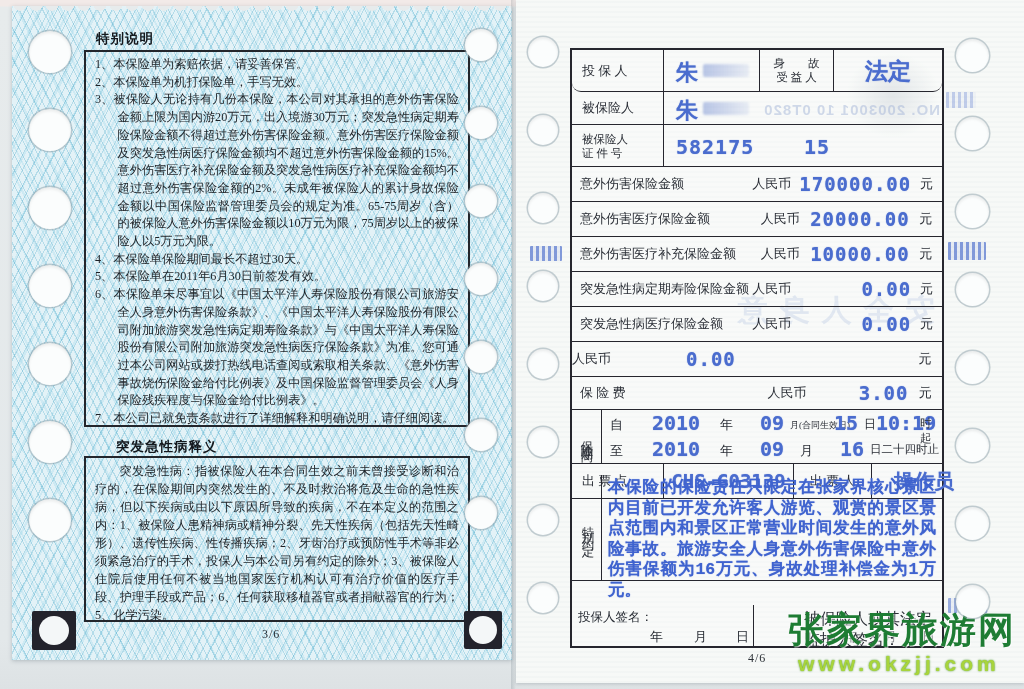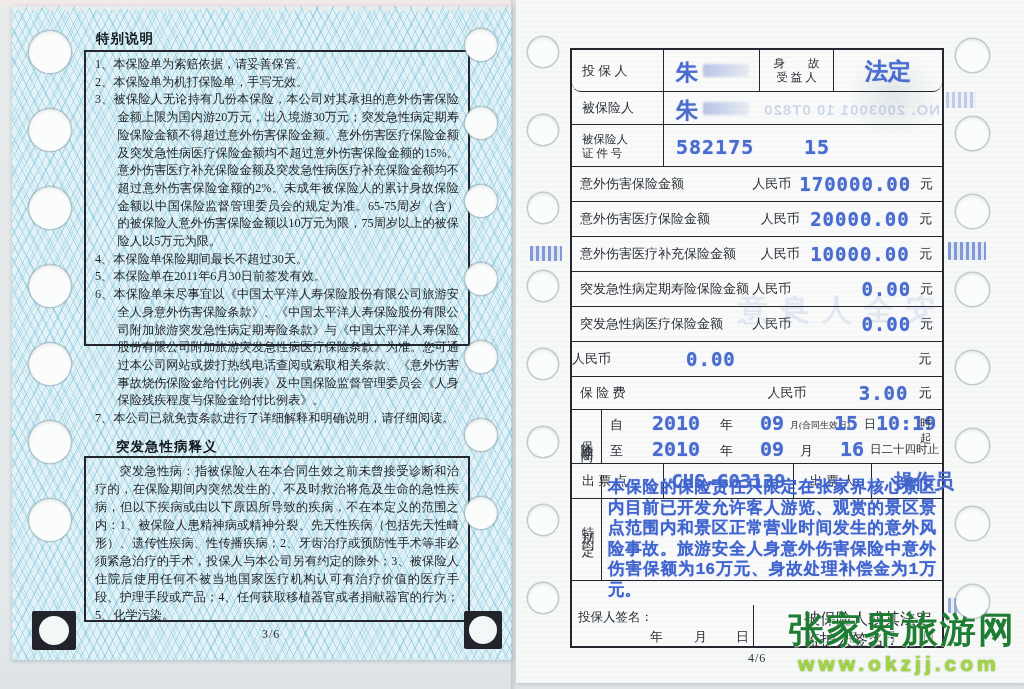--- a/index.html
+++ b/index.html
@@ -90,36 +90,36 @@
   <div class="scallop"></div>
   <div class="page-right"></div>
   <div class="fold"></div>
 
   <div class="blob" style="left:846px;top:52px;width:94px;height:86px;"></div>
   <div class="bleed" style="left:700px;top:101px;width:240px;font:bold 15px 'Liberation Sans',sans-serif;letter-spacing:1px;color:#7d95c8;opacity:.45;">NO. 2003001 10  0T820</div>
   <div class="bleed" style="left:700px;top:290px;width:235px;font-size:30px;font-weight:bold;letter-spacing:12px;color:#8aa3d3;opacity:.28;">安全人身意</div>
 
   <div class="sec-title" style="left:96px;top:30px;">特别说明</div>
 
-  <div class="note-box" style="left:84px;top:50px;width:386px;height:296px;">
+  <div class="note-box" style="left:84px;top:50px;width:386px;height:377px;">
     <div class="notes">
       <p>1、本保险单为索赔依据，请妥善保管。</p>
       <p>2、本保险单为机打保险单，手写无效。</p>
       <p>3、被保险人无论持有几份本保险，本公司对其承担的意外伤害保险金额上限为国内游20万元，出入境游30万元；突发急性病定期寿险保险金额不得超过意外伤害保险金额。意外伤害医疗保险金额及突发急性病医疗保险金额均不超过意外伤害保险金额的15%。意外伤害医疗补充保险金额及突发急性病医疗补充保险金额均不超过意外伤害保险金额的2%。未成年被保险人的累计身故保险金额以中国保险监督管理委员会的规定为准。65-75周岁（含）的被保险人意外伤害保险金额以10万元为限，75周岁以上的被保险人以5万元为限。</p>
       <p>4、本保险单保险期间最长不超过30天。</p>
       <p>5、本保险单在2011年6月30日前签发有效。</p>
       <p>6、本保险单未尽事宜以《中国太平洋人寿保险股份有限公司旅游安全人身意外伤害保险条款》、《中国太平洋人寿保险股份有限公司附加旅游突发急性病定期寿险条款》与《中国太平洋人寿保险股份有限公司附加旅游突发急性病医疗保险条款》为准。您可通过本公司网站或拨打热线电话查阅或索取相关条款、《意外伤害事故烧伤保险金给付比例表》及中国保险监督管理委员会《人身保险残疾程度与保险金给付比例表》。</p>
       <p>7、本公司已就免责条款进行了详细解释和明确说明，请仔细阅读。</p>
     </div>
   </div>
 
   <div class="sec-title" style="left:96px;top:438px;padding-left:20px;">突发急性病释义</div>
 
   <div class="note-box" style="left:84px;top:456px;width:386px;height:166px;">
-    <p class="def-body">突发急性病：指被保险人在本合同生效之前未曾接受诊断和治疗的，在保险期间内突然发生的、不及时救治将危及生命的急性疾病，但以下疾病或由以下原因所导致的疾病，不在本定义的范围之内：1、被保险人患精神病或精神分裂、先天性疾病（包括先天性畸形）、遗传性疾病、性传播疾病；2、牙齿治疗或预防性手术等非必须紧急治疗的手术，投保人与本公司另有约定的除外；3、被保险人住院后使用任何不被当地国家医疗机构认可有治疗价值的医疗手段、护理手段或产品；4、任何获取移植器官或者捐献器官的行为；5、化学污染。</p>
+    <p class="def-body">突发急性病：指被保险人在本合同生效之前未曾接受诊断和治疗的，在保险期间内突然发生的、不及时救治将危及生命的急性疾病，但以下疾病或由以下原因所导致的疾病，不在本定义的范围之内：1、被保险人患精神病或精神分裂、先天性疾病（包括先天性畸形）、遗传性疾病、性传播疾病；2、牙齿治疗或预防性手术等非必须紧急治疗的手术，投保人与本公司另有约定的除外；3、被保险人住院后使用任何不被当地国家医疗机构认可有治疗价值的医疗手段、护理手段或产品；6、任何获取移植器官或者捐献器官的行为；5、化学污染。</p>
   </div>
 
   <div class="pageno" style="left:262px;top:627px;">3/6</div>
 
   <div class="tbl">
 
     <div class="row" style="top:0;height:42px;border-radius:9px;">
       <div class="cell br lbl" style="left:0;width:92px;display:flex;align-items:center;padding-left:10px;">投 保 人</div>
       <div class="cell br" style="left:92px;width:96px;">
         <span class="dm abs" style="left:12px;top:8px;font-size:22px;">朱</span>

